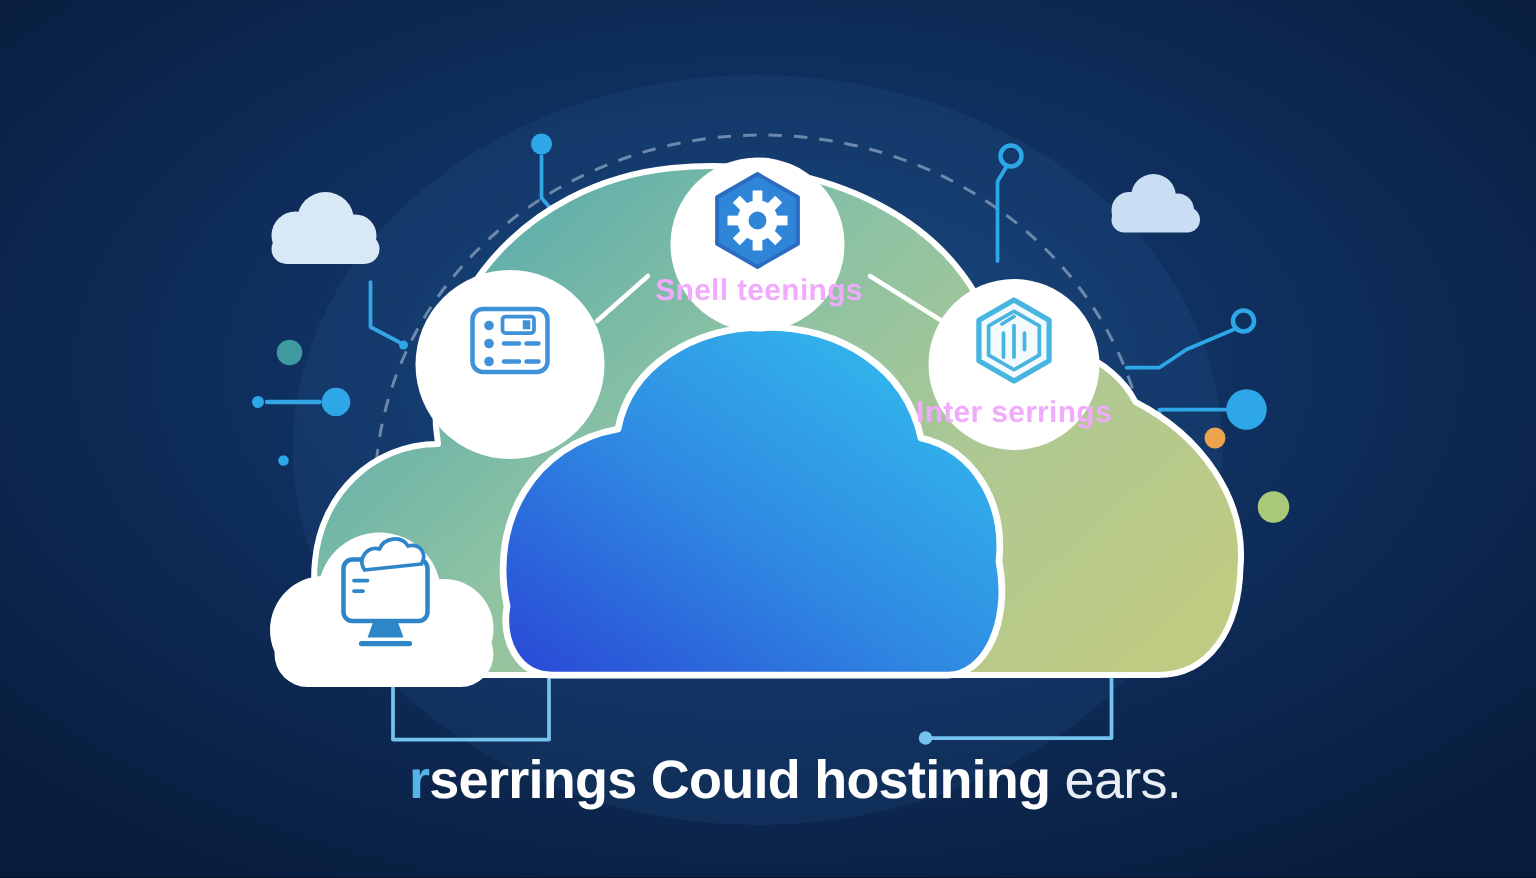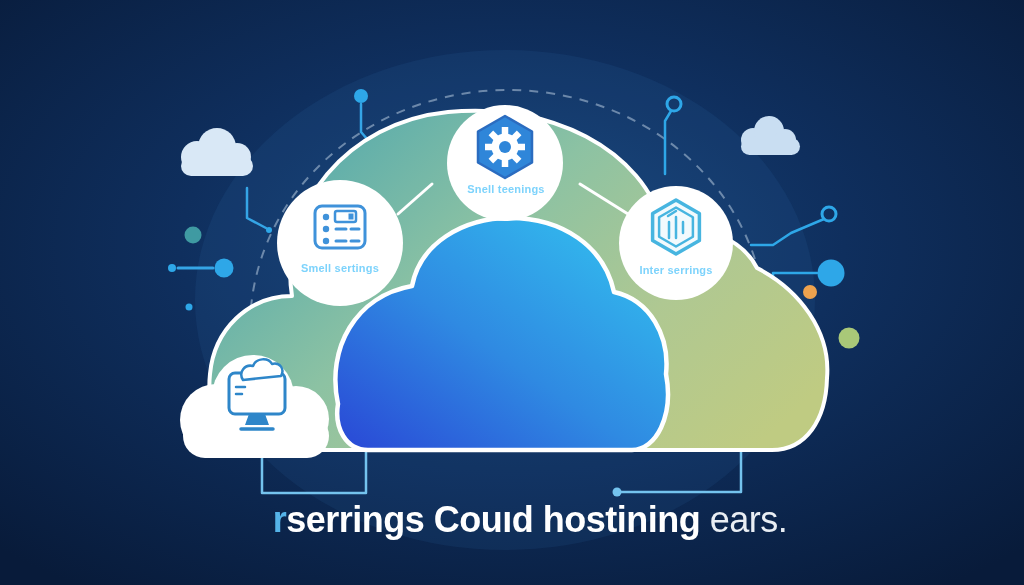--- a/index.html
+++ b/index.html
@@ -7,24 +7,24 @@
     position:relative;
     width:1024px;height:585px;
     overflow:hidden;
     font-family:"Liberation Sans", sans-serif;
   }
   .stage svg{position:absolute;left:0;top:0;}
   .node-label{
     position:absolute;
     width:200px;
     text-align:center;
-    font-size:11px;
+    font-size:20px;
     font-weight:700;
     letter-spacing:.2px;
-    color:#7dd3fc;
+    color:#f0abfc;
   }
   .lbl-top{left:406px;top:183px;}
   .lbl-left{left:240px;top:262px;}
   .lbl-right{left:576px;top:264px;text-align:center;}
   .lbl-bleft{left:157px;top:423px;}
   .title{
     position:absolute;
     left:18px;right:-18px;top:499px;
     text-align:center;
     font-size:36px;
@@ -173,17 +173,16 @@
         <rect x="229" y="373" width="56" height="41" rx="6" stroke-width="3" fill="#ffffff"></rect>
         <path d="M243,380 C238,372 245,364 253,366 C256,358 268,357 272,364 C280,362 285,369 281,376 L243,380 Z" stroke-width="2.5" fill="#ffffff"></path>
         <path d="M236,387 H245 M236,394 H242" stroke-width="2.5"></path>
         <polygon points="249,414 245,425 269,425 265,414" fill="#2e86c9" stroke="none"></polygon>
         <path d="M241,429 H273" stroke-width="3.5"></path>
       </g>
     </g>
   </svg>
 
   <div class="node-label lbl-top">Snell teenings</div>
-  <div class="node-label lbl-left">Smell sertings</div>
   <div class="node-label lbl-right">Inter serrings</div>
 
   <div class="title"><span class="accent">r</span><span>serrings Couıd hostining</span><span class="light"> ears.</span></div>
 </div>
 
 </body></html>

